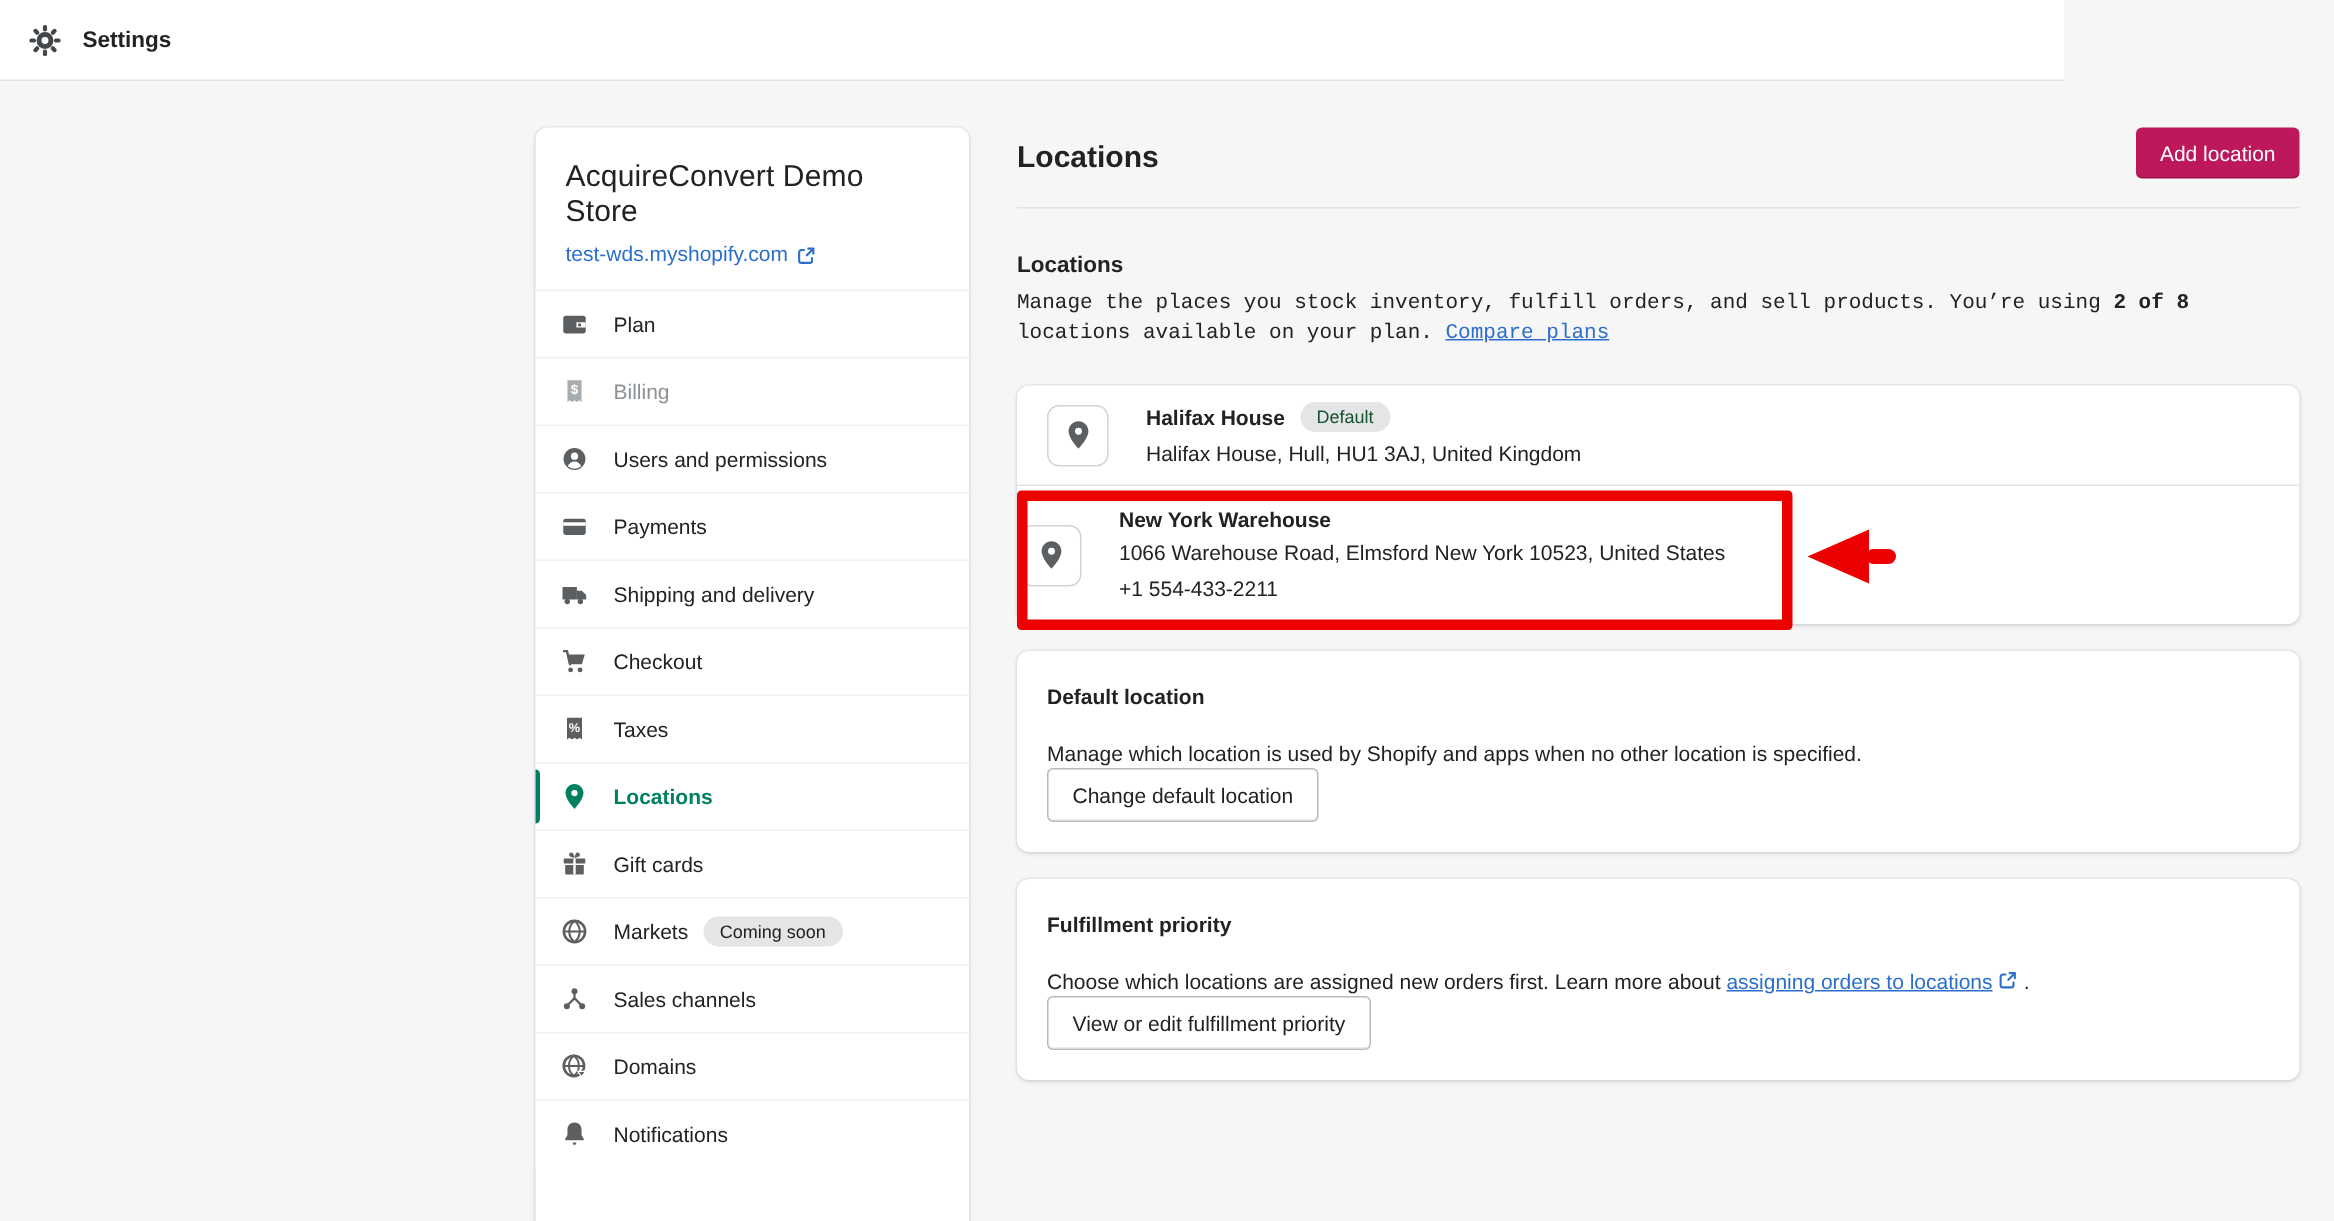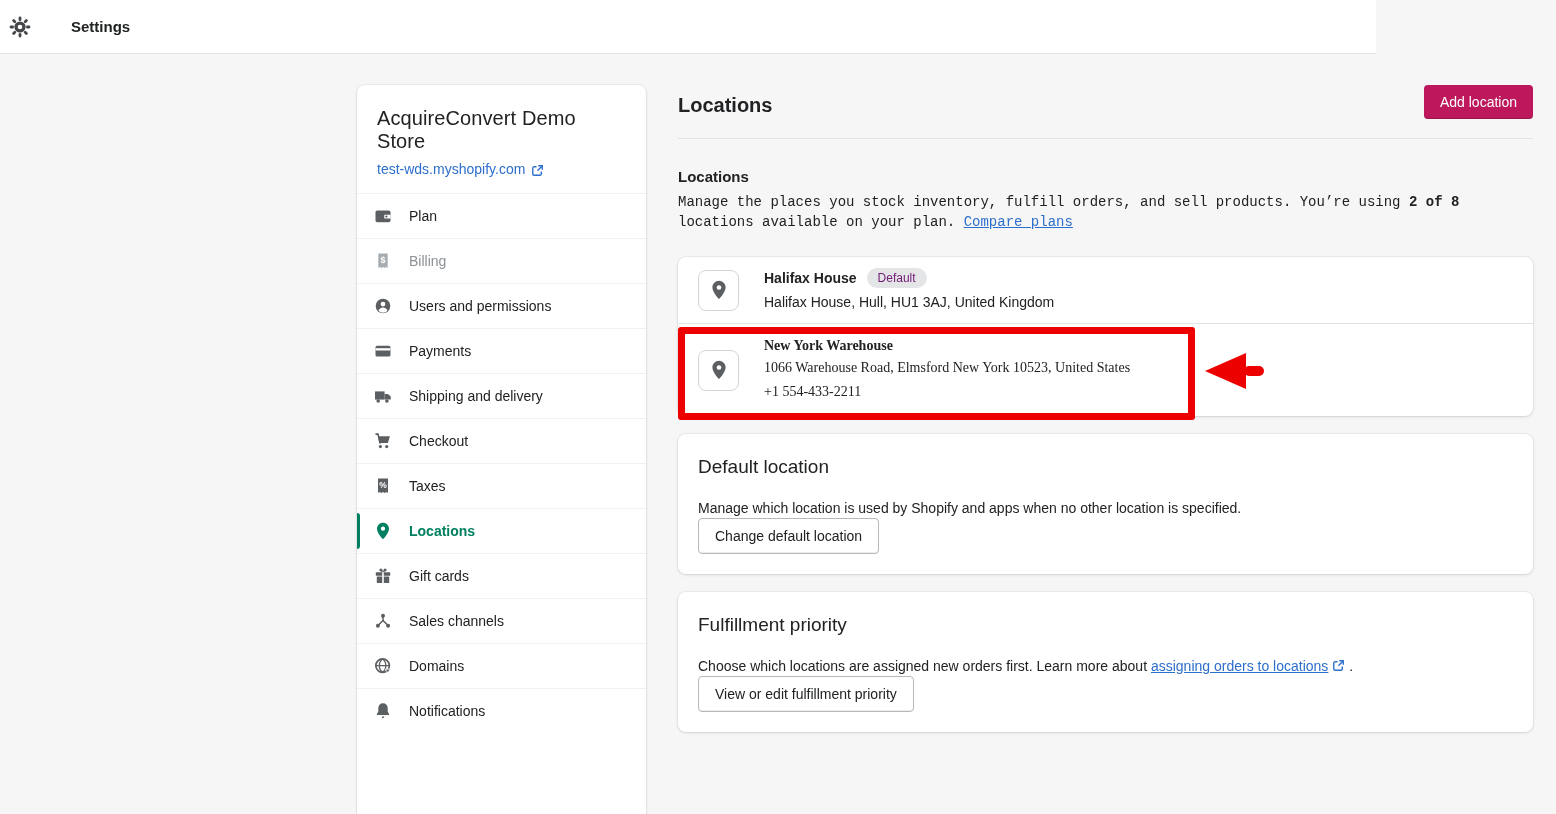--- a/index.html
+++ b/index.html
@@ -9,21 +9,21 @@
     overflow: hidden;
     background: #f6f6f7;
     font-family: "Liberation Sans", sans-serif;
     color: #202223;
     font-size: 14px;
   }
   
   .topbar {
     position: absolute; left:0; top:0; width:1376px; height:54px;
     background:#fff; border-bottom:1px solid #e1e3e5;
-    display:flex; align-items:center; padding-left:8px; z-index:10;gap:26px;
+    display:flex; align-items:center; padding-left:18px; z-index:10;
   }
   .topbar .gear { width:24px; height:24px; display:inline-flex; }
   .topbar .title { font-size:15px; font-weight:700; margin-left:13px; color:#202223; }
 
   
   .sidebar-card {
     position:absolute; left:357px; top:85px; width:289px; height:790px;
     background:#fff; border-radius:8px;
     box-shadow: 0 0 0 1px rgba(63,63,68,0.05), 0 1px 3px 0 rgba(63,63,68,0.15);
     overflow:hidden;
@@ -67,37 +67,37 @@
   .section-desc b { font-weight:700; }
   a.inline-link { color:#2c6ecb; text-decoration:underline; cursor:pointer; }
 
   .card {
     background:#fff; border-radius:8px;
     box-shadow: 0 0 0 1px rgba(63,63,68,0.05), 0 1px 3px 0 rgba(63,63,68,0.15);
   }
   .locations-card { margin-top:25px; }
   .loc-row { display:flex; align-items:center; padding:11px 20px; cursor:pointer; }
   .loc-row + .loc-row { border-top:1px solid #e1e3e5; }
-  .loc-row.tall { padding:14px 20px;font-family:Liberation Serif, serif; }
+  .loc-row.tall { padding:14px 2px; }
   .loc-icon-box {
     width:41px; height:41px; border:1px solid #d2d5d8; border-radius:8px;
     background:#fff; display:flex; align-items:center; justify-content:center;
     flex:0 0 41px;
   }
   .loc-body { margin-left:25px; }
   .loc-name-line { display:flex; align-items:center; gap:10px; }
   .loc-name { font-weight:700; font-size:14px; }
   .pill {
     background:#e4e5e7; border-radius:11px; padding:3px 11px; font-size:12px;
-    line-height:14px; color:#701a75;
+    line-height:14px; color:#14532d;
   }
   .loc-sub { margin-top:4px; line-height:20px; }
 
   .panel-card { margin-top:18px; padding:22px 20px 20px 20px; }
-  .panel-heading { font-size:19px; font-weight:400; }
+  .panel-heading { font-size:14px; font-weight:700; }
   .panel-text { margin-top:20px; line-height:20px; }
   .btn-secondary {
     background:#fff; color:#202223; font-family:inherit;
     font-size:14px; padding:9px 16px; border:1px solid #b5b9bd; border-radius:4px;
     cursor:pointer; box-shadow: inset 0 -1px 0 rgba(0,0,0,0.07);
   }
 
   
   .red-box {
     position:absolute; left:678px; top:327px; width:517px; height:93px;
@@ -230,20 +230,30 @@
             <rect x="3.8" y="10.6" width="12.4" height="6.4" rx="0.5"></rect>
             <path fill="#fff" d="M9.2 6.3h1.6V17H9.2z"></path>
             <path d="M10 5.9S7.1 5.7 6.5 4.4C6.1 3.5 6.8 2.4 8 2.4c1.5 0 2 3.5 2 3.5z"></path>
             <path d="M10 5.9s2.9-.2 3.5-1.5c.4-.9-.3-2-1.5-2-1.5 0-2 3.5-2 3.5z"></path>
           </svg>
       </span>
       <span>Gift cards</span>
     </div>
     <div class="nav-item">
       <span class="ic">
+        <svg viewBox="0 0 20 20" fill="none" stroke="#5c5f62">
+            <circle cx="10" cy="10" r="7.1" stroke-width="1.7"></circle>
+            <path d="M3 10h14M10 3c-2.3 1.8-3.5 4.2-3.5 7s1.2 5.2 3.5 7c2.3-1.8 3.5-4.2 3.5-7S12.3 4.8 10 3z" stroke-width="1.4"></path>
+          </svg>
+      </span>
+      <span>Markets</span>
+      <span class="nav-badge">Coming soon</span>
+    </div>
+    <div class="nav-item">
+      <span class="ic">
         <svg viewBox="0 0 20 20" fill="#5c5f62">
             <path d="M10 6v3.4M10 9.4l-4.3 4.4M10 9.4l4.3 4.4" stroke="#5c5f62" stroke-width="1.5" fill="none"></path>
             <circle cx="10" cy="4.8" r="2"></circle>
             <circle cx="4.9" cy="14.8" r="2"></circle>
             <circle cx="15.1" cy="14.8" r="2"></circle>
           </svg>
       </span>
       <span>Sales channels</span>
     </div>
     <div class="nav-item">

